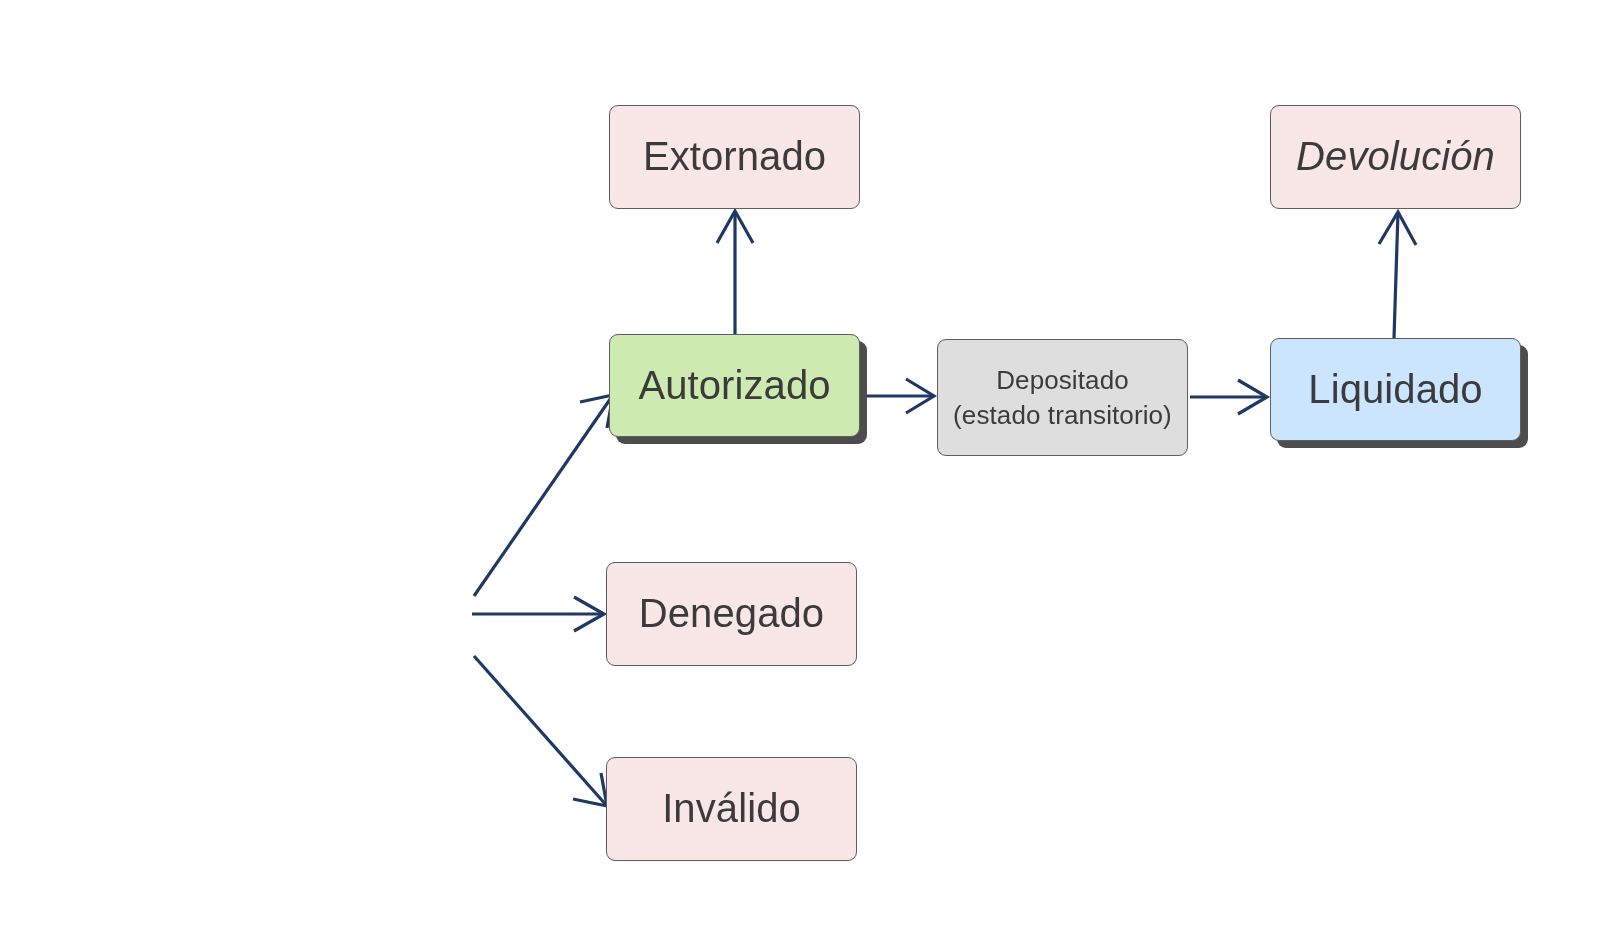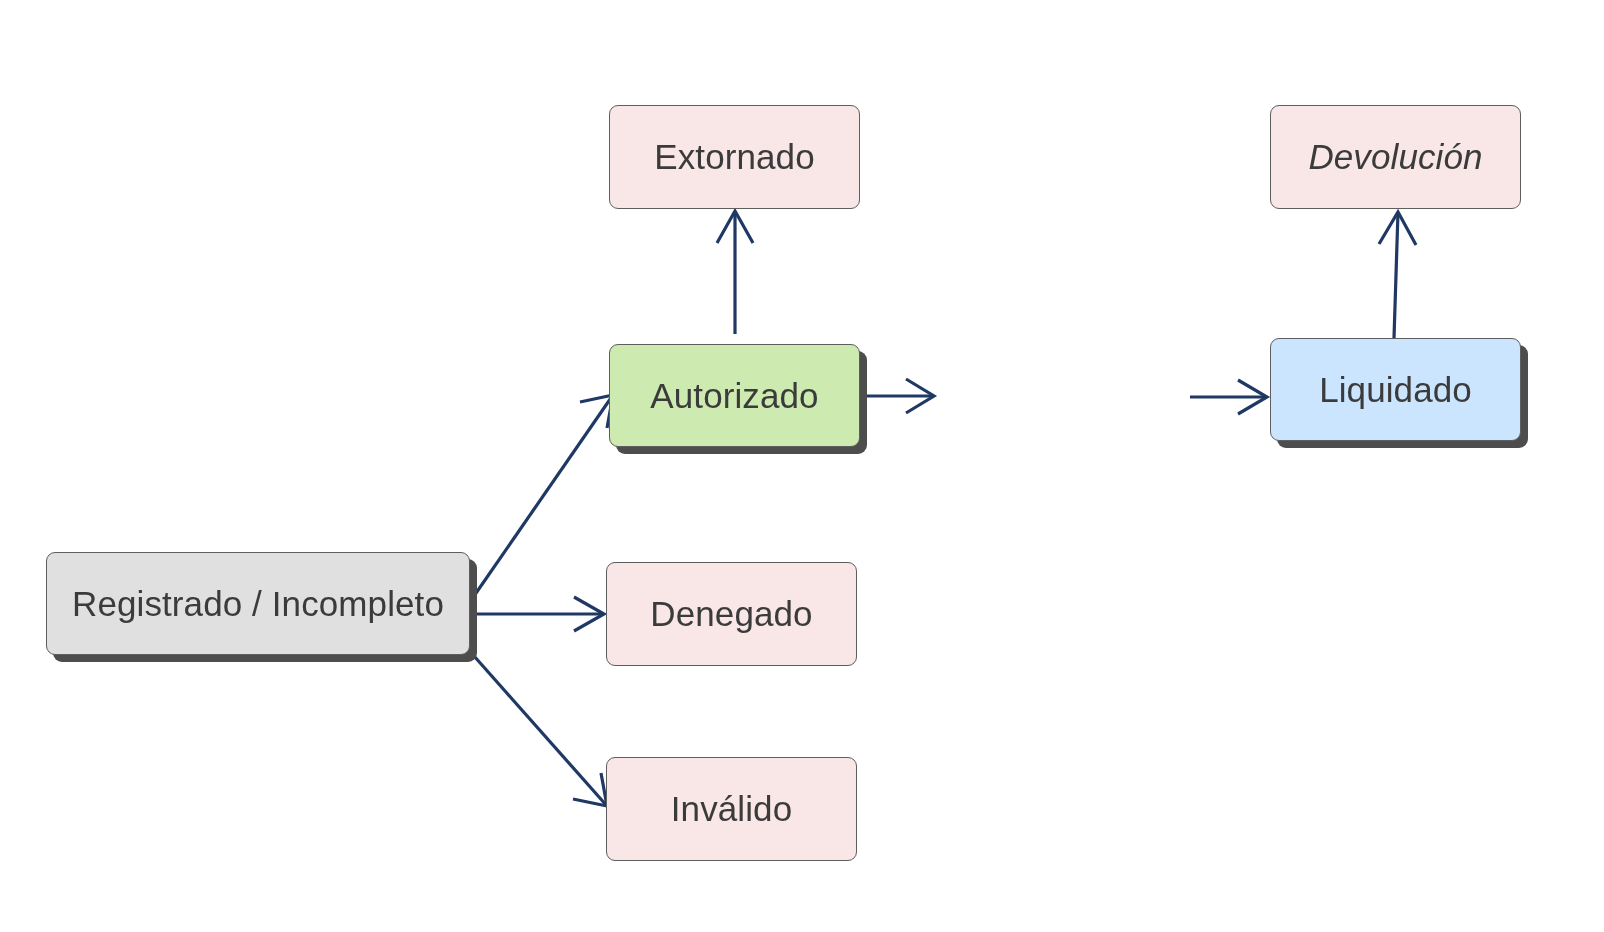--- a/index.html
+++ b/index.html
@@ -28,21 +28,21 @@
   .node {
     position: absolute;
     box-sizing: border-box;
     border-radius: 9px;
     border: 1.6px solid #5e5e5e;
     display: flex;
     align-items: center;
     justify-content: center;
     text-align: center;
     color: #3b3b3b;
-    font-size: 35px;
+    font-size: 40px;
     line-height: 1.18;
     letter-spacing: 0.1px;
     z-index: 3;
   }
   .node.shadowed {
     box-shadow: 7px 7px 0 0 #4d4d4d;
   }
   .node .label {
     display: block;
     padding: 0 6px;
@@ -89,40 +89,41 @@
       <path d="M 1190 397 L 1267 397" fill="none" stroke="#1f3864" stroke-width="3.2"></path>
       <path d="M 1238 380 L 1267 397 L 1238 414" fill="none" stroke="#1f3864" stroke-width="3.2" stroke-linecap="butt"></path>
     </g>
 
     <g>
       <path d="M 1394 338 L 1398 212" fill="none" stroke="#1f3864" stroke-width="3.2"></path>
       <path d="M 1379 244 L 1398 212 L 1416 245" fill="none" stroke="#1f3864" stroke-width="3.2" stroke-linecap="butt"></path>
     </g>
   </svg>
 
-  <div class="node shadowed" style="left:46px; top:552px; width:424px; height:103px; background:#e0e0e0;">
-    <span class="label">Registrado / Incompleto</span>
-  </div>
 
-  <div class="node shadowed" style="left:609px; top:344px; width:251px; height:103px; background:#cdeab0;">
+  <div class="node shadowed" style="left:609px; top:334px; width:251px; height:103px; background:#cdeab0;">
     <span class="label">Autorizado</span>
   </div>
 
   <div class="node" style="left:609px; top:105px; width:251px; height:104px; background:#f9e6e6;">
     <span class="label">Extornado</span>
   </div>
 
   <div class="node" style="left:606px; top:562px; width:251px; height:104px; background:#f9e6e6;">
     <span class="label">Denegado</span>
   </div>
 
   <div class="node" style="left:606px; top:757px; width:251px; height:104px; background:#f9e6e6;">
     <span class="label">Inválido</span>
   </div>
 
+  <div class="node two-line" style="left:937px; top:339px; width:251px; height:117px; background:#dededf;">
+    <span class="label">Depositado
+(estado transitorio)</span>
+  </div>
 
   <div class="node shadowed" style="left:1270px; top:338px; width:251px; height:103px; background:#cce5ff;align-items:center;">
     <span class="label">Liquidado</span>
   </div>
 
   <div class="node" style="left:1270px; top:105px; width:251px; height:104px; background:#f9e6e6;font-style:italic;">
     <span class="label">Devolución</span>
   </div>
 
 </div>

